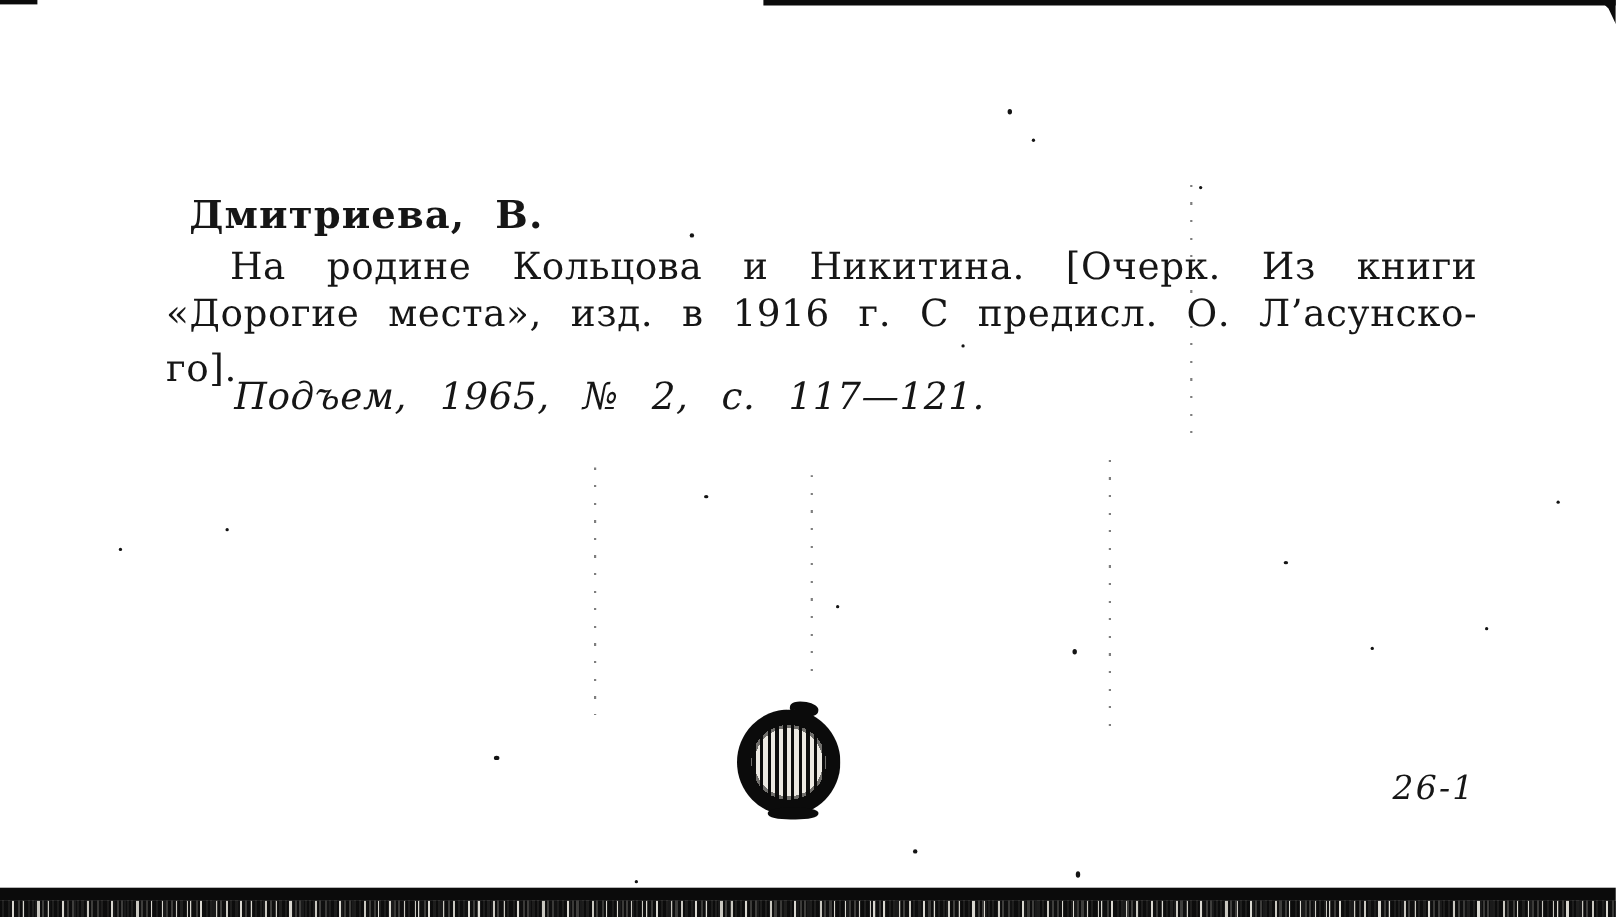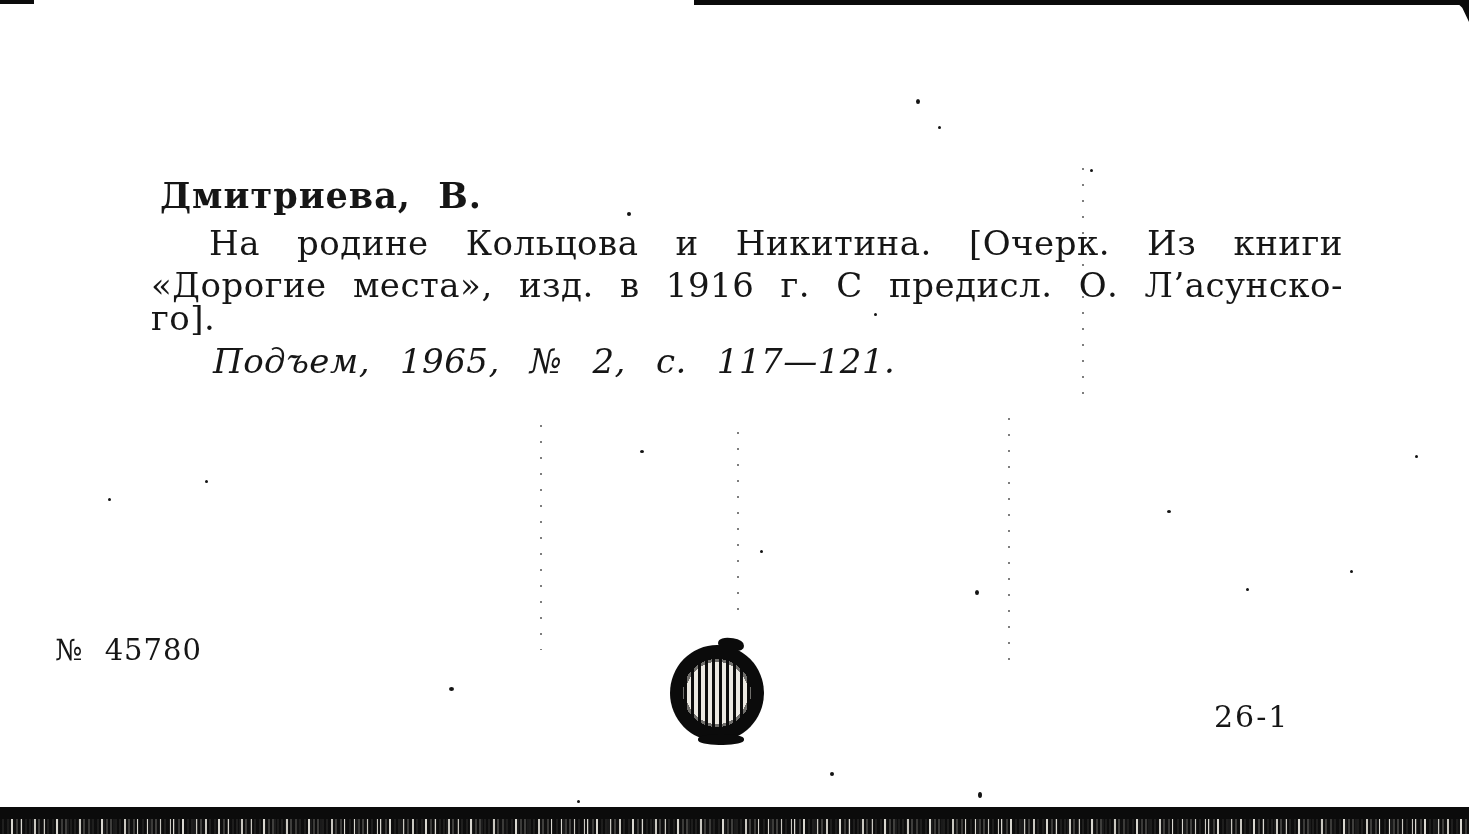--- a/index.html
+++ b/index.html
@@ -25,21 +25,21 @@
     left: 0;
     right: 0;
     font-size: 34px;
     line-height: 44px;
     letter-spacing: 0.5px;
     white-space: pre-wrap;
   }
   .line.head {
     font-weight: bold;
     font-size: 35px;
-    margin-left: 9px;
+    margin-left: 21px;
     word-spacing: 14px;
     letter-spacing: 1px;
   }
   .just {
     text-align: justify;
     text-align-last: justify;
   }
   .ind1 { padding-left: 58px; }
   .cite {
     padding-left: 62px;
@@ -54,24 +54,25 @@
     top: 633px;
     font-size: 29px;
     line-height: 34px;
     word-spacing: 11px;
     letter-spacing: 1px;
   }
 
   
   #corner {
     position: absolute;
-    left: 1214px;
+    left: 1266px;
     top: 699px;
     font-size: 30px;
     letter-spacing: 2px;
+    font-style: italic;
   }
 
   
   #hole {
     position: absolute;
     left: 670px;
     top: 645px;
     width: 94px;
     height: 96px;
     border-radius: 50%;
@@ -143,26 +144,25 @@
 <div id="card">
 
   <div class="edge-top-left"></div>
   <div class="edge-top-right"></div>
   <div class="edge-corner-tr"></div>
 
   <div id="entry">
     <div class="line head" style="top:174px">Дмитриева, В.</div>
     <div class="line just ind1" style="top:221px">На родине Кольцова и Никитина. [Очерк. Из книги</div>
     <div class="line just" style="top:263px">«Дорогие места», изд. в 1916 г. С предисл. О. Л’асунско-</div>
-    <div class="line" style="top:296px">го].</div>
+    <div class="line" style="top:313px">го].</div>
     <div class="line cite" style="top:339px">Подъем, 1965, № 2, с. 117—121.</div>
   </div>
 
   <div id="acc">
-    <div>№ 45780</div>
   </div>
 
   <div id="corner">26-1</div>
 
   <div class="hole-blob-top"></div>
   <div id="hole"></div>
   <div class="hole-blob-bottom"></div>
 
   <div id="band">
     <div class="solid"></div>

